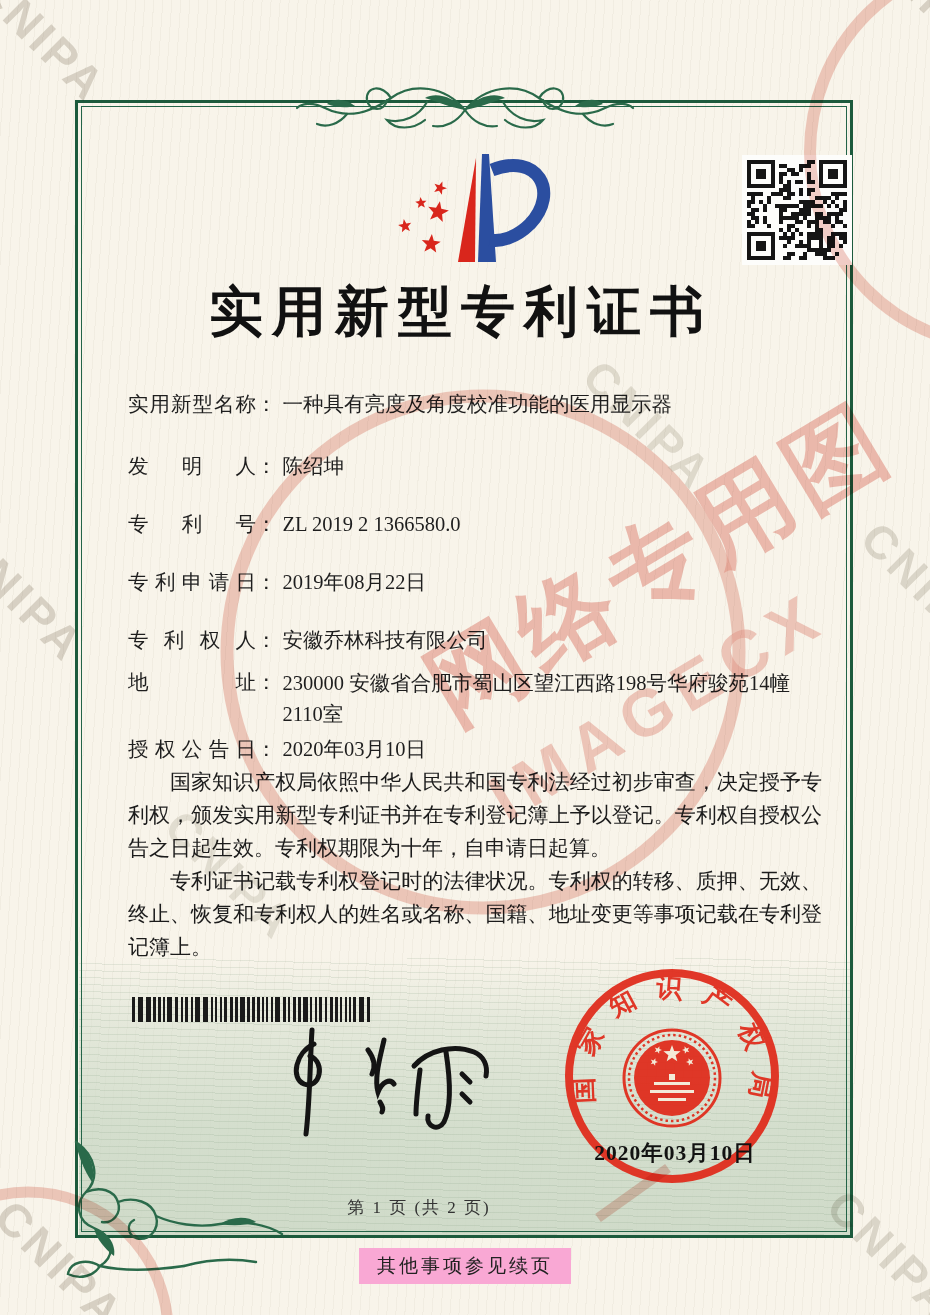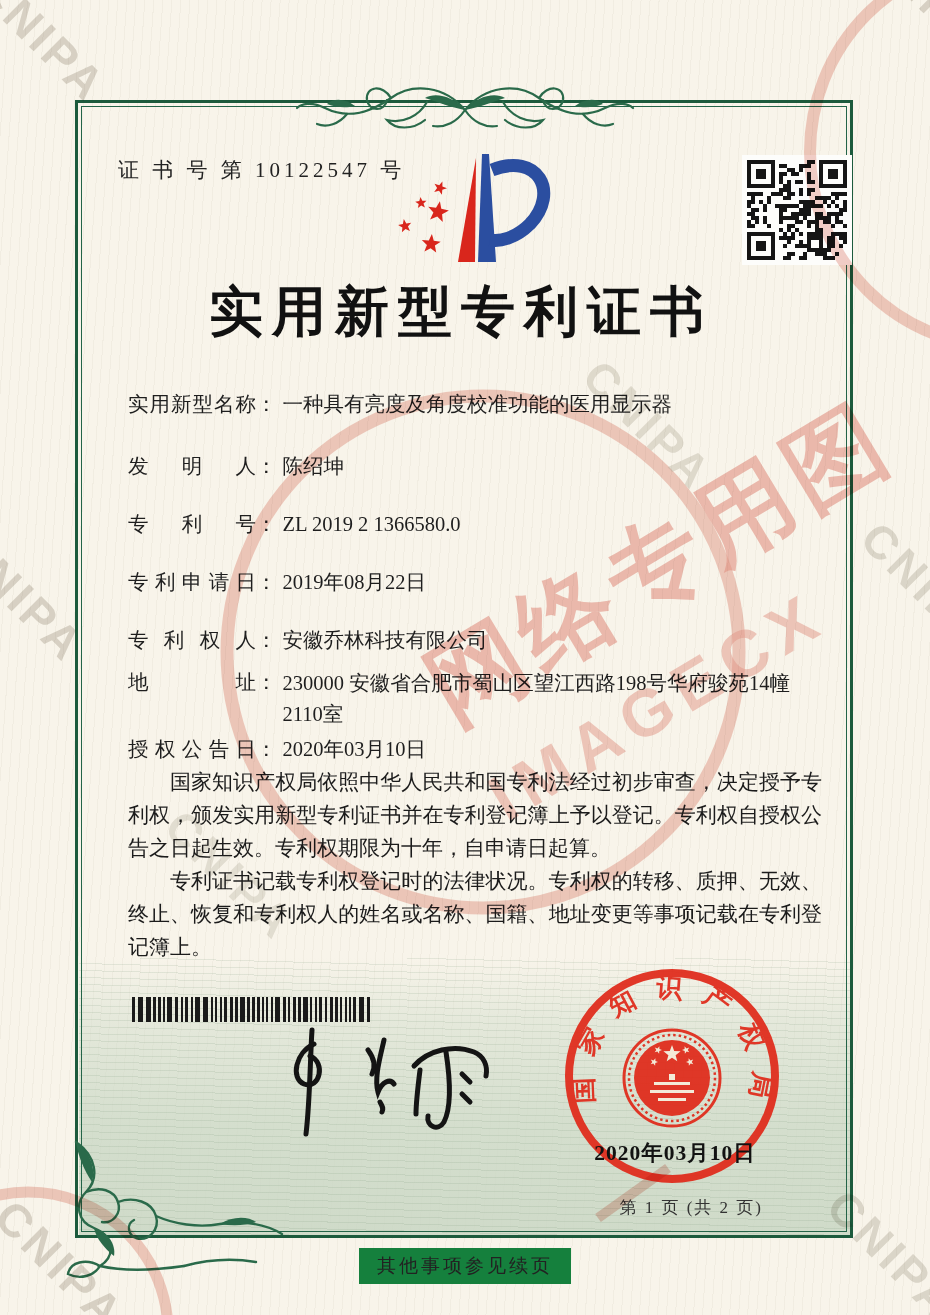--- a/index.html
+++ b/index.html
@@ -47,25 +47,25 @@
   .body-text p{margin:0;text-indent:2em;}
   .barcode{position:absolute;left:130px;top:997px;}
   .officials{position:absolute;left:148px;top:1054px;font-size:21px;letter-spacing:3px;color:#222;}
   .officials div{margin-bottom:22px;}
   .signature{position:absolute;left:262px;top:1022px;}
   .seal{position:absolute;left:550px;top:956px;}
   .seal-date{
     position:absolute;left:560px;top:1138px;width:230px;text-align:center;
     font-size:21.5px;font-weight:bold;letter-spacing:1px;color:#121212;z-index:6;
   }
-  .page-info{position:absolute;left:75px;top:1196px;width:688px;text-align:right;font-size:17px;letter-spacing:2px;color:#333;}
+  .page-info{position:absolute;left:75px;top:1196px;width:688px;text-align:center;font-size:17px;letter-spacing:2px;color:#333;}
   .cont-note{
     position:absolute;left:0;top:1248px;width:930px;text-align:center;font-size:19px;letter-spacing:3px;color:#222;
   }
-  .cont-note span{background:#15803d;padding:5px 18px;display:inline-block;}
+  .cont-note span{background:#f9a8d4;padding:5px 18px;display:inline-block;}
 
   
   .wm-layer{position:absolute;inset:0;z-index:5;pointer-events:none;mix-blend-mode:multiply;}
   .wm-gray{
     position:absolute;font-family:"Liberation Sans","DejaVu Sans",sans-serif;
     font-size:46px;font-weight:bold;letter-spacing:4px;color:#b4aea2;opacity:.45;
     transform:rotate(45deg);white-space:nowrap;
   }
   .wm-net{
     position:absolute;left:400px;top:500px;font-family:"Liberation Sans","DejaVu Sans",sans-serif;
@@ -122,21 +122,20 @@
     </g>
     <g fill="#2a6a4a">
       <path d="M20,4 C34,14 40,30 36,44 C28,32 22,18 20,4Z"></path>
       <path d="M38,90 C52,94 60,106 58,118 C48,110 40,100 38,90Z"></path>
       <path d="M164,86 C176,78 192,78 200,84 C188,88 176,88 164,86Z"></path>
     </g>
   </svg>
 
   <div class="content">
 
-    <div class="cert-no">证 书 号 第 10122547 号</div>
 
     <svg class="logo" width="175" height="126" viewBox="0 0 175 126">
       <g id="logo-stars">
           <polygon points="54.4,33.4 54.4,38.4 59.0,40.2 54.3,41.8 53.9,46.7 51.0,42.8 46.2,43.9 49.1,39.9 46.5,35.7 51.2,37.2" fill="#d9261c"></polygon>
           <polygon points="32.5,49.0 34.3,52.8 38.5,52.7 35.5,55.6 36.9,59.5 33.2,57.5 29.9,60.1 30.7,56.0 27.2,53.7 31.3,53.1" fill="#d9261c"></polygon>
           <polygon points="51.9,53.2 53.3,60.8 60.9,62.5 54.1,66.2 54.8,73.9 49.2,68.5 42.1,71.6 45.4,64.6 40.3,58.8 48.0,59.8" fill="#d9261c"></polygon>
           <polygon points="15.8,71.1 18.3,75.4 23.2,74.7 19.9,78.4 22.0,82.9 17.5,80.9 13.9,84.3 14.4,79.4 10.1,77.0 14.9,76.0" fill="#d9261c"></polygon>
           <polygon points="43.9,86.0 45.8,92.8 52.7,93.8 46.9,97.6 48.2,104.6 42.6,100.2 36.4,103.5 38.9,96.9 33.8,92.1 40.8,92.4" fill="#d9261c"></polygon>
         </g>
       <polygon points="88,10 70,114 87,114" fill="#d9261c"></polygon>

